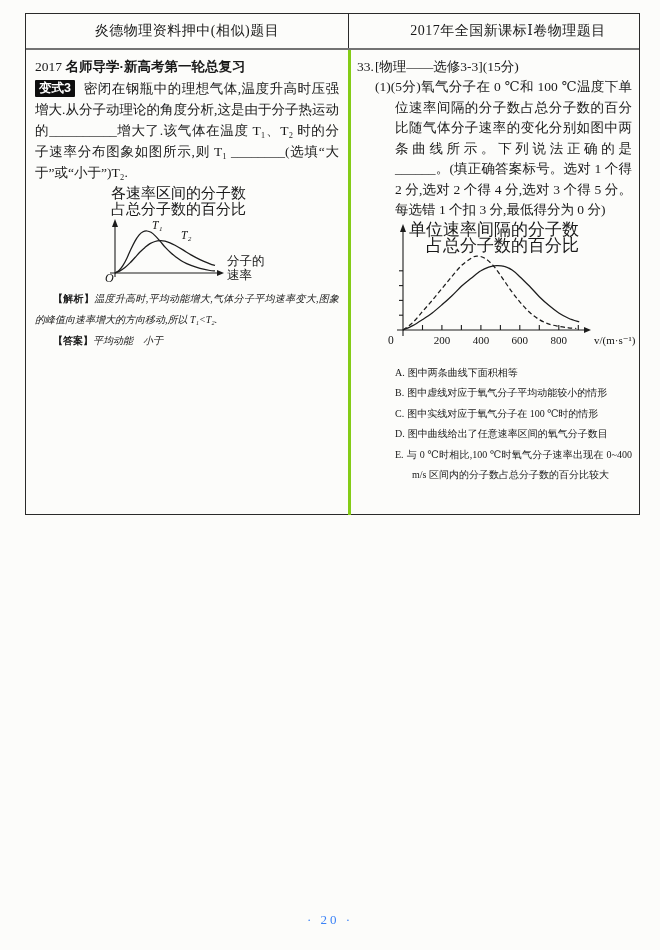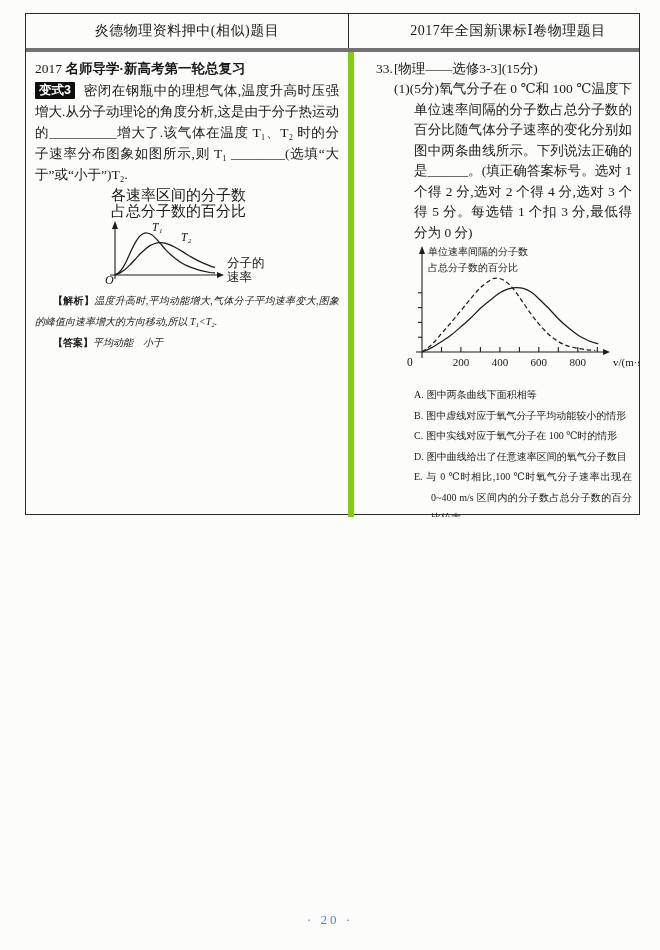--- a/index.html
+++ b/index.html
@@ -13,32 +13,32 @@
   .sheet{
     position:relative;width:660px;height:950px;background:#fcfcfa;overflow:hidden;
   }
   
   .qa-table{
     position:absolute;left:25px;top:13px;width:615px;height:502px;
     border:1.5px solid #2a2a2a;box-sizing:border-box;background:#fcfcfa;
   }
   .thead{
     display:grid;grid-template-columns:322px 1fr;height:34px;
-    border-bottom:4px solid #737373;
+    border-bottom:2px solid #737373;
   }
   .th{
     display:flex;align-items:center;justify-content:center;
     font-size:14px;letter-spacing:.5px;
   }
   .th-right{border-left:1px solid #2a2a2a;padding-left:28px;}
   .tbody{
     display:grid;grid-template-columns:322px 1fr;height:465px;
   }
   .cell{padding:6px 9px;overflow:hidden;box-sizing:border-box;}
-  .right-cell{border-left:6px solid #84cc16;padding:6px 7px 6px 22px;}
+  .right-cell{border-left:3px solid #84cc16;padding:6px 7px 6px 6px;}
   p{margin:0;}
   
   .source-line{font-size:14px;line-height:21px;white-space:nowrap;}
   .src-year{font-size:13.5px;}
   .src-title{font-family:"Liberation Sans","DejaVu Sans",sans-serif;font-weight:bold;font-size:13.5px;}
   .prob{font-size:13.5px;line-height:21px;text-align:justify;margin-top:1px;}
   .badge{
     display:inline-block;background:#0e0e0e;color:#fff;
     font-family:Liberation Sans, sans-serif;font-weight:bold;
     font-size:12.5px;line-height:17px;padding:0 4px;margin-right:5px;
@@ -57,21 +57,21 @@
   }
   .opts{list-style:none;margin:2px 0 0 0;padding:0 0 0 38px;font-size:10px;line-height:20.5px;}
   .opts li{padding-left:17px;text-indent:-17px;text-align:justify;}
   .okey{margin-right:3px;}
   
   .chart-left{margin:2px 0 3px 68px;}
   .chart-left .ylabel{font-size:15px;line-height:16px;margin-left:8px;white-space:nowrap;}
   .graph-svg{overflow:visible;display:block;}
   .chart-right{position:relative;height:139px;margin:1px 0 1px 18px;}
   .chart-right .ylabel{
-    position:absolute;left:34px;top:0;font-size:10px;line-height:16px;white-space:nowrap;z-index:2;
+    position:absolute;left:34px;top:0;font-size:17px;line-height:16px;white-space:nowrap;z-index:2;text-align:right;
   }
   .chart-right .graph-svg{position:absolute;left:0;top:0;}
   .axis{stroke:#1c1c1c;stroke-width:1.1;}
   .arrow{fill:#1c1c1c;stroke:none;}
   .curve{fill:none;stroke:#1c1c1c;stroke-width:1.25;}
   .dashed{stroke-dasharray:4.5 2.8;}
   .curve-label{font:italic 11.5px "Liberation Serif","DejaVu Serif",serif;fill:#141414;}
   .tick-label{font:11px "Liberation Serif","DejaVu Serif",serif;fill:#141414;}
   .origin-label{font:italic 12px "Liberation Serif","DejaVu Serif",serif;fill:#141414;}
   .origin-plain{font:11.5px "Liberation Serif","DejaVu Serif",serif;fill:#141414;}

